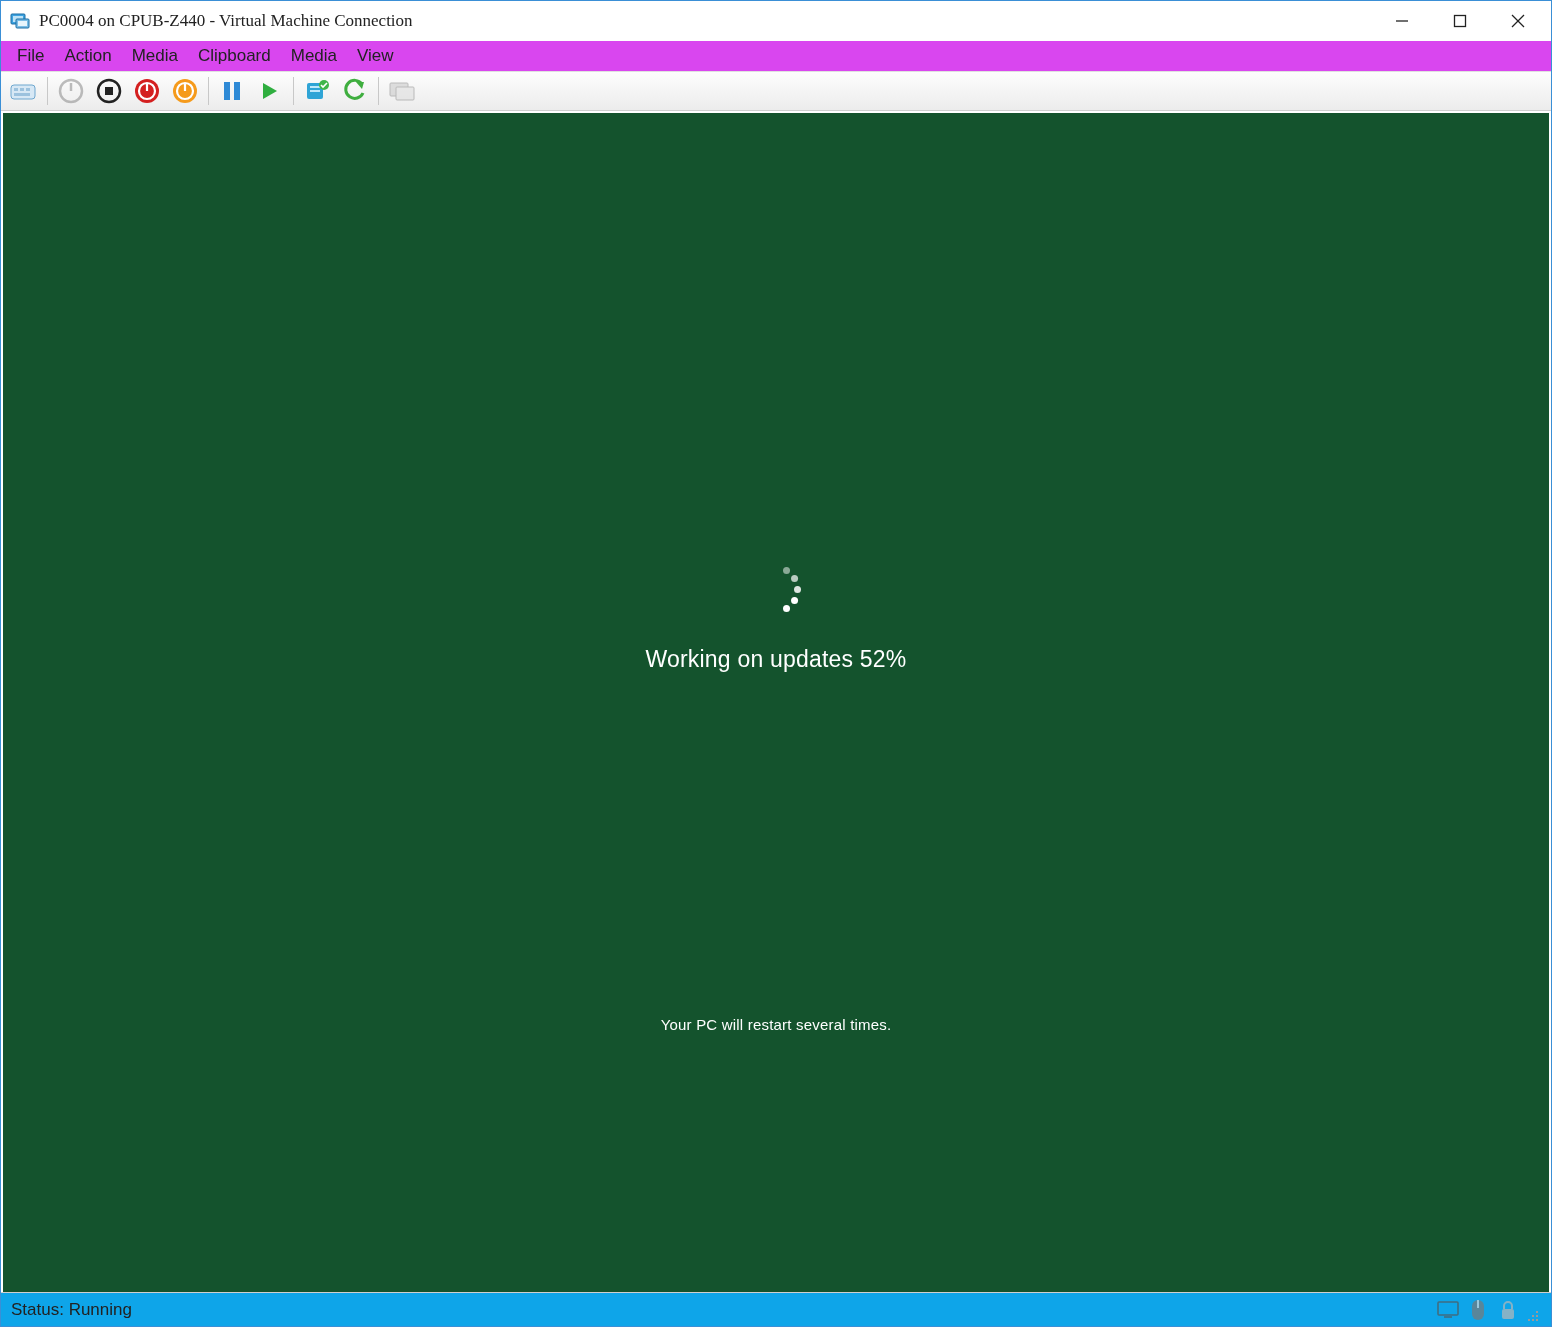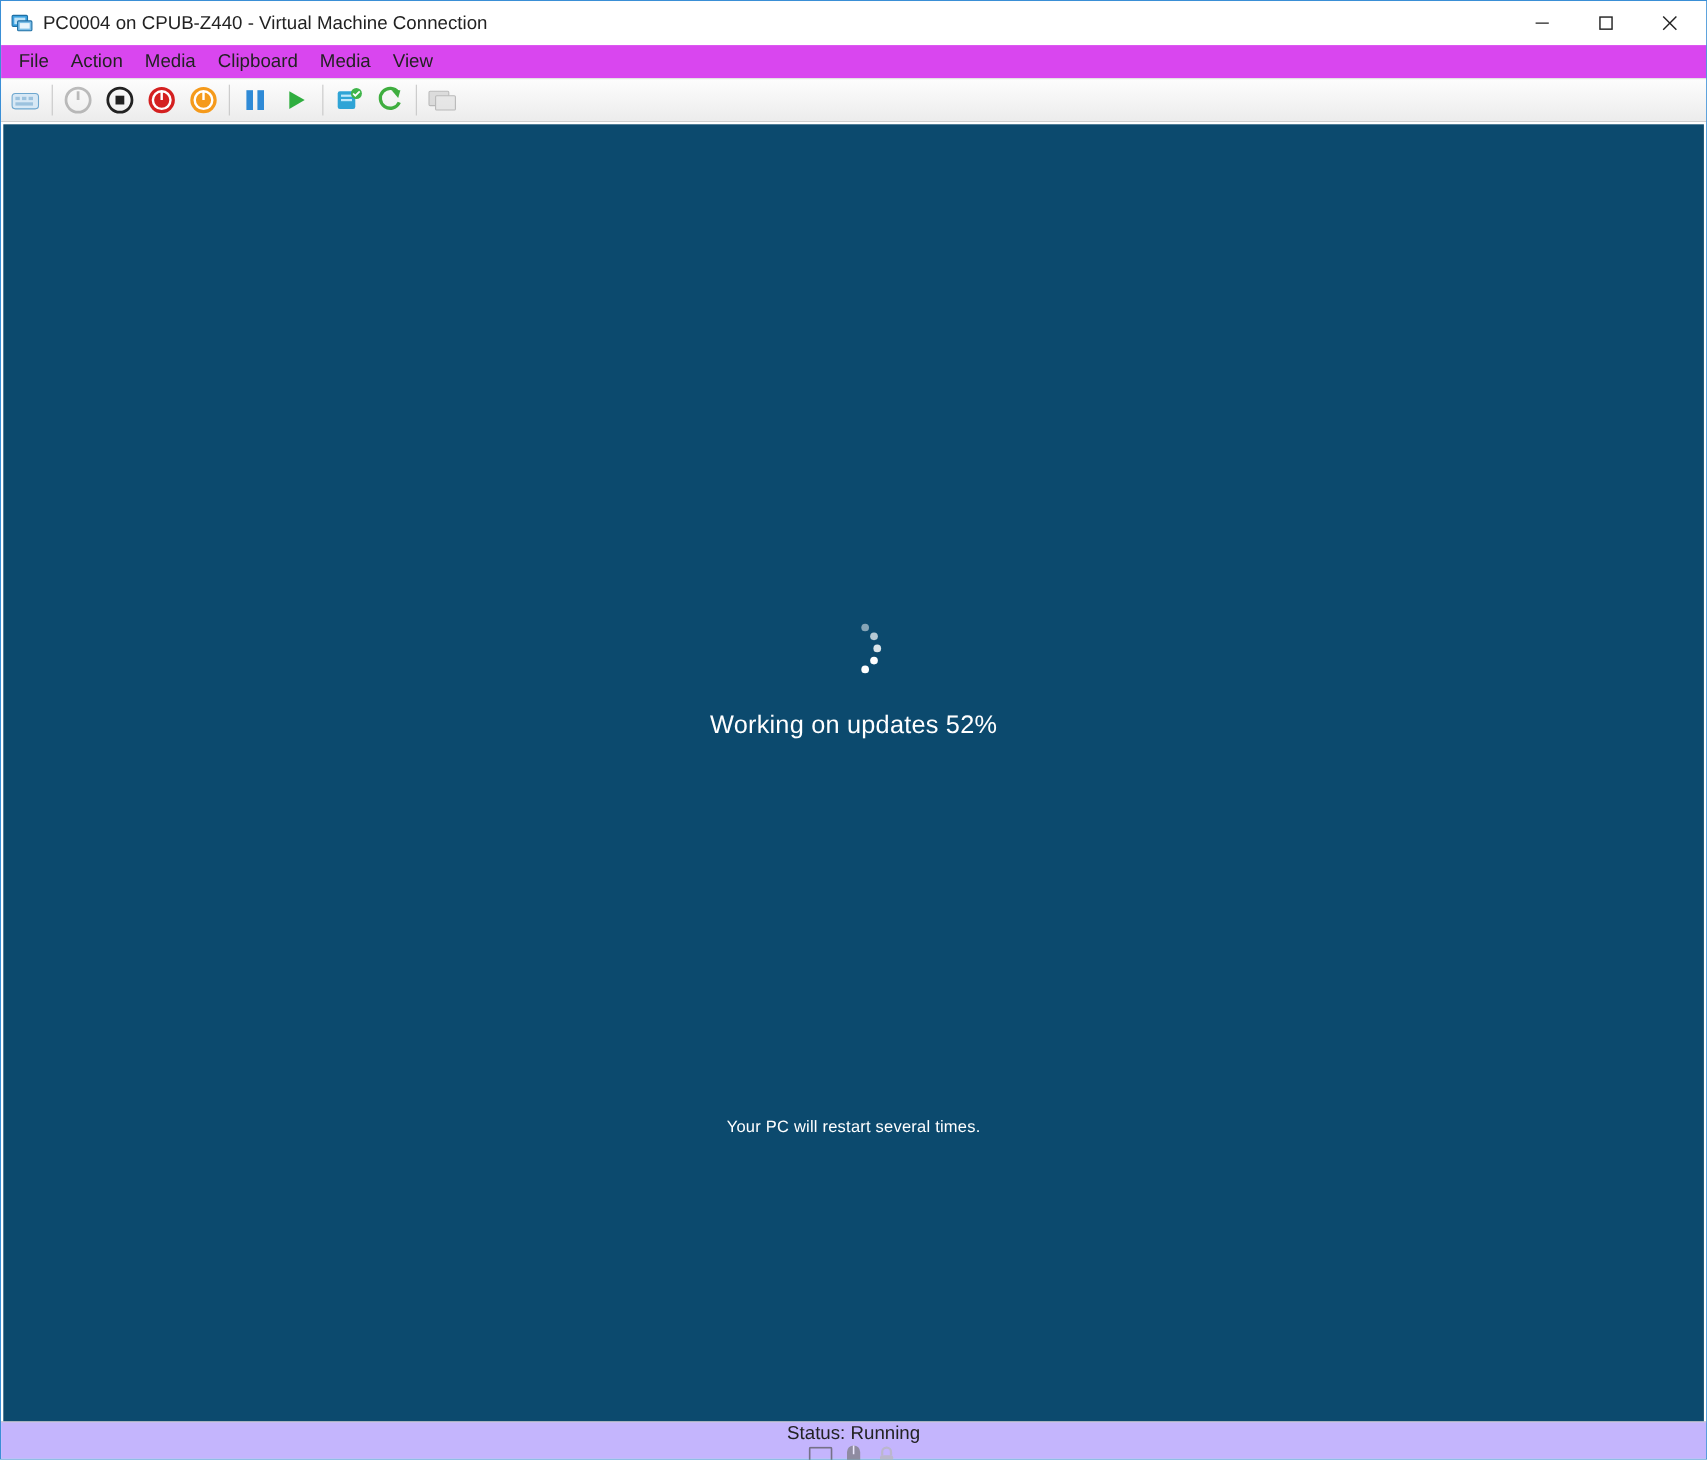--- a/index.html
+++ b/index.html
@@ -16,21 +16,21 @@
 
 .titlebar {
   height: 40px;
   display: flex; align-items: center;
   padding: 0 4px 0 8px;
   font-size: 17px;
   color: #222;
   background: #ffffff;
 }
 .titlebar .app-icon { width: 22px; height: 22px; margin-right: 8px; display:flex;align-items:center;justify-content:center;}
-.titlebar .title-text { flex: none; }
+.titlebar .title-text { flex: none; font-family: Liberation Serif, serif; }
 .titlebar .spacer { flex: 1; }
 .win-controls { display: flex; height: 100%; }
 .win-btn {
   width: 58px; height: 100%;
   display: flex; align-items: center; justify-content: center;
   font-size: 16px; color: #222;
   cursor: default;
 }
 .win-btn svg { stroke:#222; }
 
@@ -60,21 +60,21 @@
   display: flex; align-items: center; justify-content: center;
   border-radius: 3px;
 }
 .tool-sep { width:1px; height:28px; background:#c8c8c8; margin:0 2px; }
 .tool-btn.disabled { opacity: .55; }
 
 
 .guest-wrap { flex:1; background:#fff; display:flex; padding:2px 2px 0 2px;}
 .guest {
   flex:1;
-  background:#0c4a6e;
+  background:#14532d;
   color:#fff;
   position:relative;
   overflow:hidden;
 }
 .update-center {
   position:absolute;
   top:43%; left:50%;
   transform:translate(-50%,-50%);
   text-align:center;
   font-weight:300;
@@ -98,26 +98,25 @@
   transform:translateX(-50%);
   font-size:15px;
   font-weight:400;
   letter-spacing:.2px;
 }
 
 
 .statusbar {
   height: 34px;
   border-top:1px solid #cfcfcf;
-  background:#c4b5fd;
+  background:#0ea5e9;
   display:flex; align-items:center;
   padding:0 10px;
   font-size:17px;
   color:#222;
-  flex-direction:column;
 }
 .statusbar .spacer{flex:1;}
 .status-icons { display:flex; gap:8px; align-items:center; }
 .status-icons .sicon { width:22px; height:22px; display:flex;align-items:center;justify-content:center; opacity:.7;}
 
 .grip {
   width:16px; height:16px;
   align-self:flex-end;
   margin-left:6px; margin-bottom:2px;
   background:

